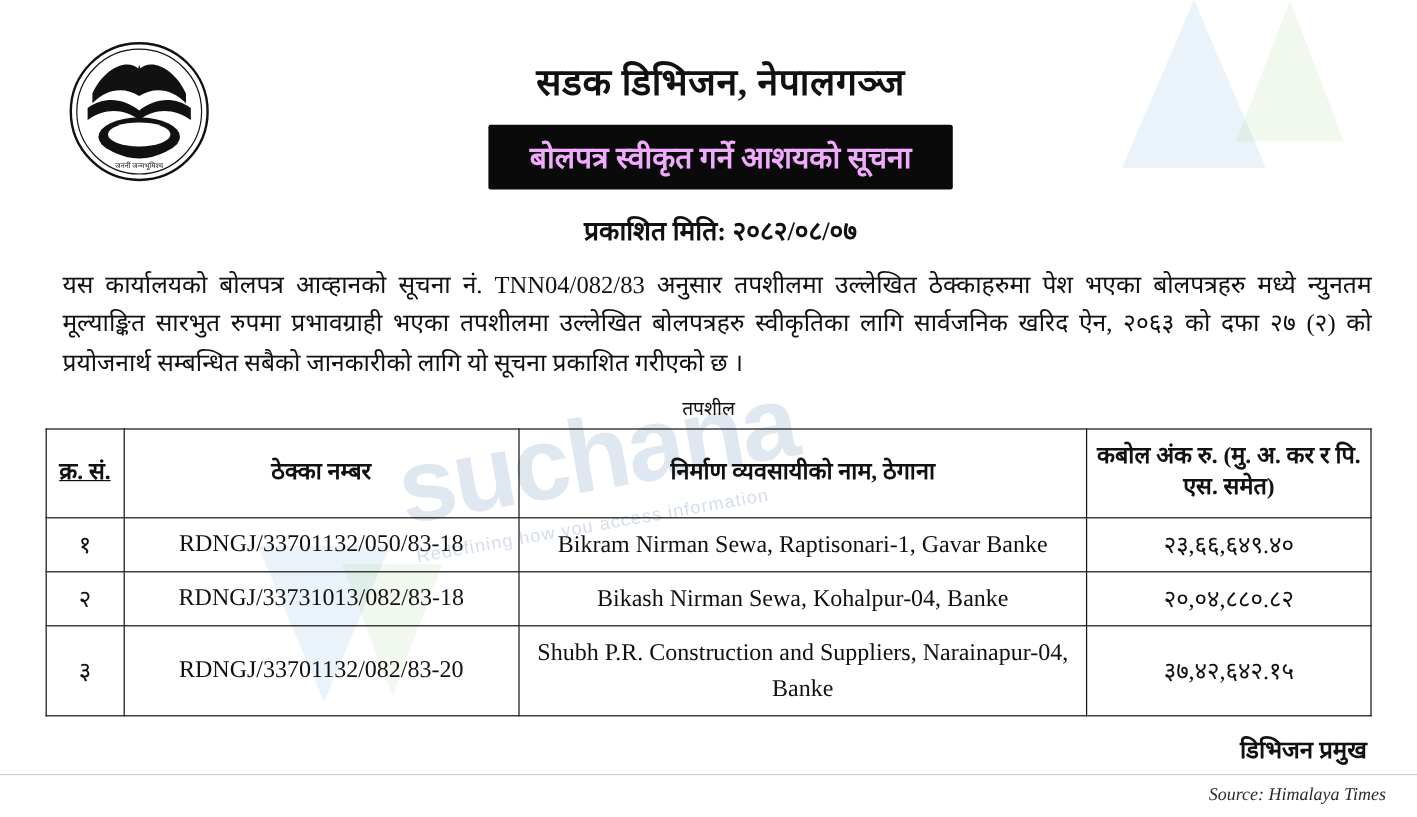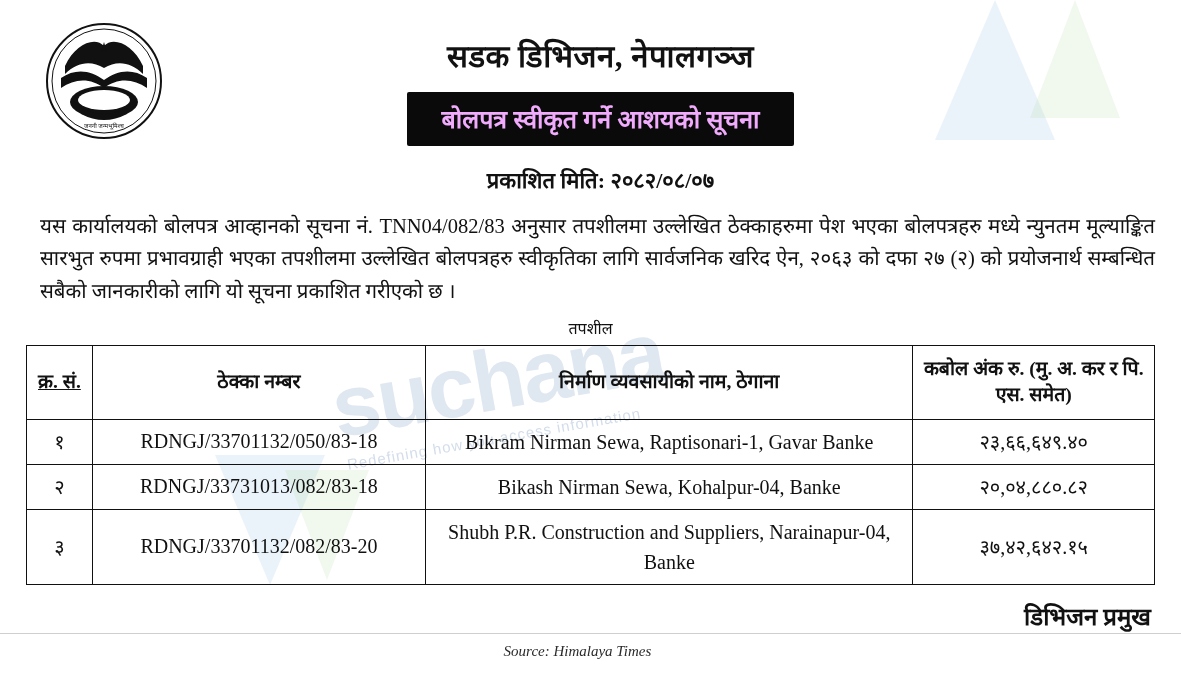--- a/index.html
+++ b/index.html
@@ -83,21 +83,21 @@
     left: 1030px; top: 0px;
     width: 0; height: 0;
     border-left: 45px solid transparent;
     border-right: 45px solid transparent;
     border-bottom: 118px solid #bfe0b2;
   }
 
   .content {
     position: relative;
     z-index: 2;
-    padding: 4px;
+    padding: 16px;
   }
 
   
   .header {
     display: flex;
     align-items: flex-start;
     padding: 12px 30px 0 30px;
   }
   .emblem {
     width: 140px;
@@ -178,37 +178,37 @@
   .col-contract { width: 330px; }
   .col-firm { width: 510px; }
   .col-amount { width: 240px; }
 
   td.cell-firm { font-size: 19.5px; line-height: 1.5; }
   td.cell-contract { font-size: 20px; }
   td.cell-amount { font-size: 20px; margin-top: 26px; }
 
   .signature {
     text-align: right;
-    font-size: 24px;
+    font-size: 20px;
     font-weight: bold;
     margin: 14px 26px 0 0;
   }
 
   
   .source-bar {
     position: absolute;
     left: 0;
-    bottom: 12px;
+    bottom: 0;
     width: 1181px;
     height: 36px;
     background: #ffffff;
     border-top: 1px solid #cfcfcf;
     display: flex;
     align-items: center;
-    justify-content: center;
+    justify-content: flex-end;
     box-sizing: border-box;
     padding-right: 26px;
     z-index: 3;
   }
   .source-text {
     font-family: "Liberation Serif", serif;
     font-style: italic;
     font-size: 15px;
     color: #2b2b2b;
   }

